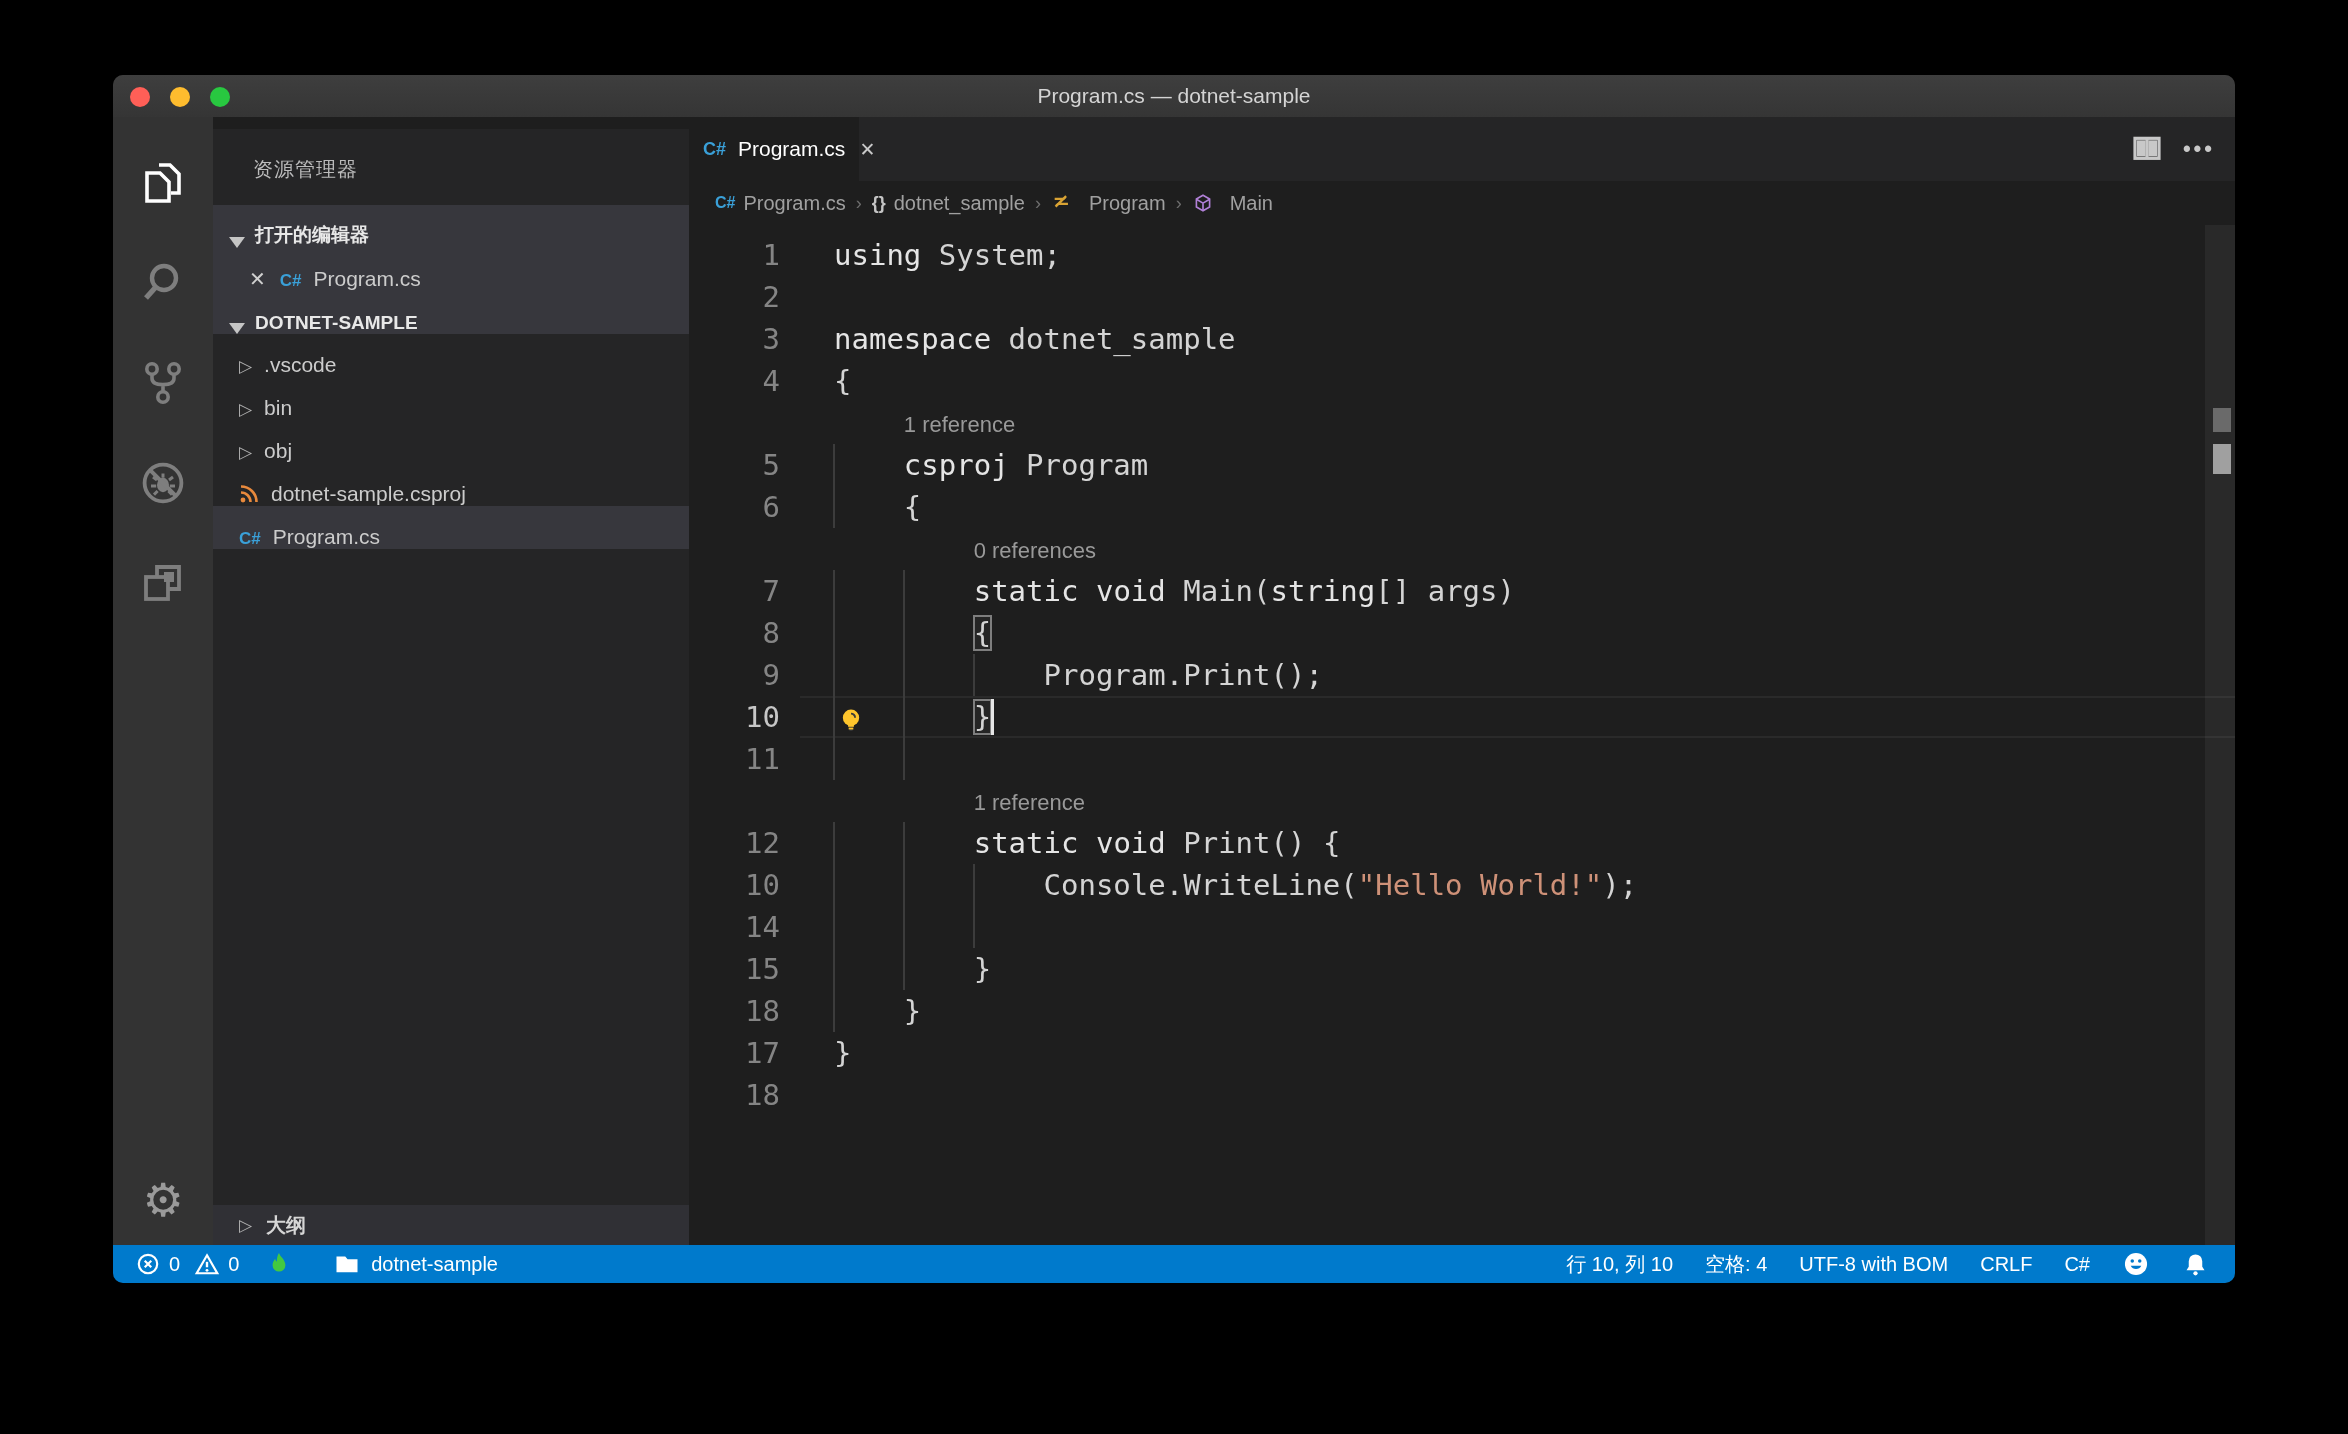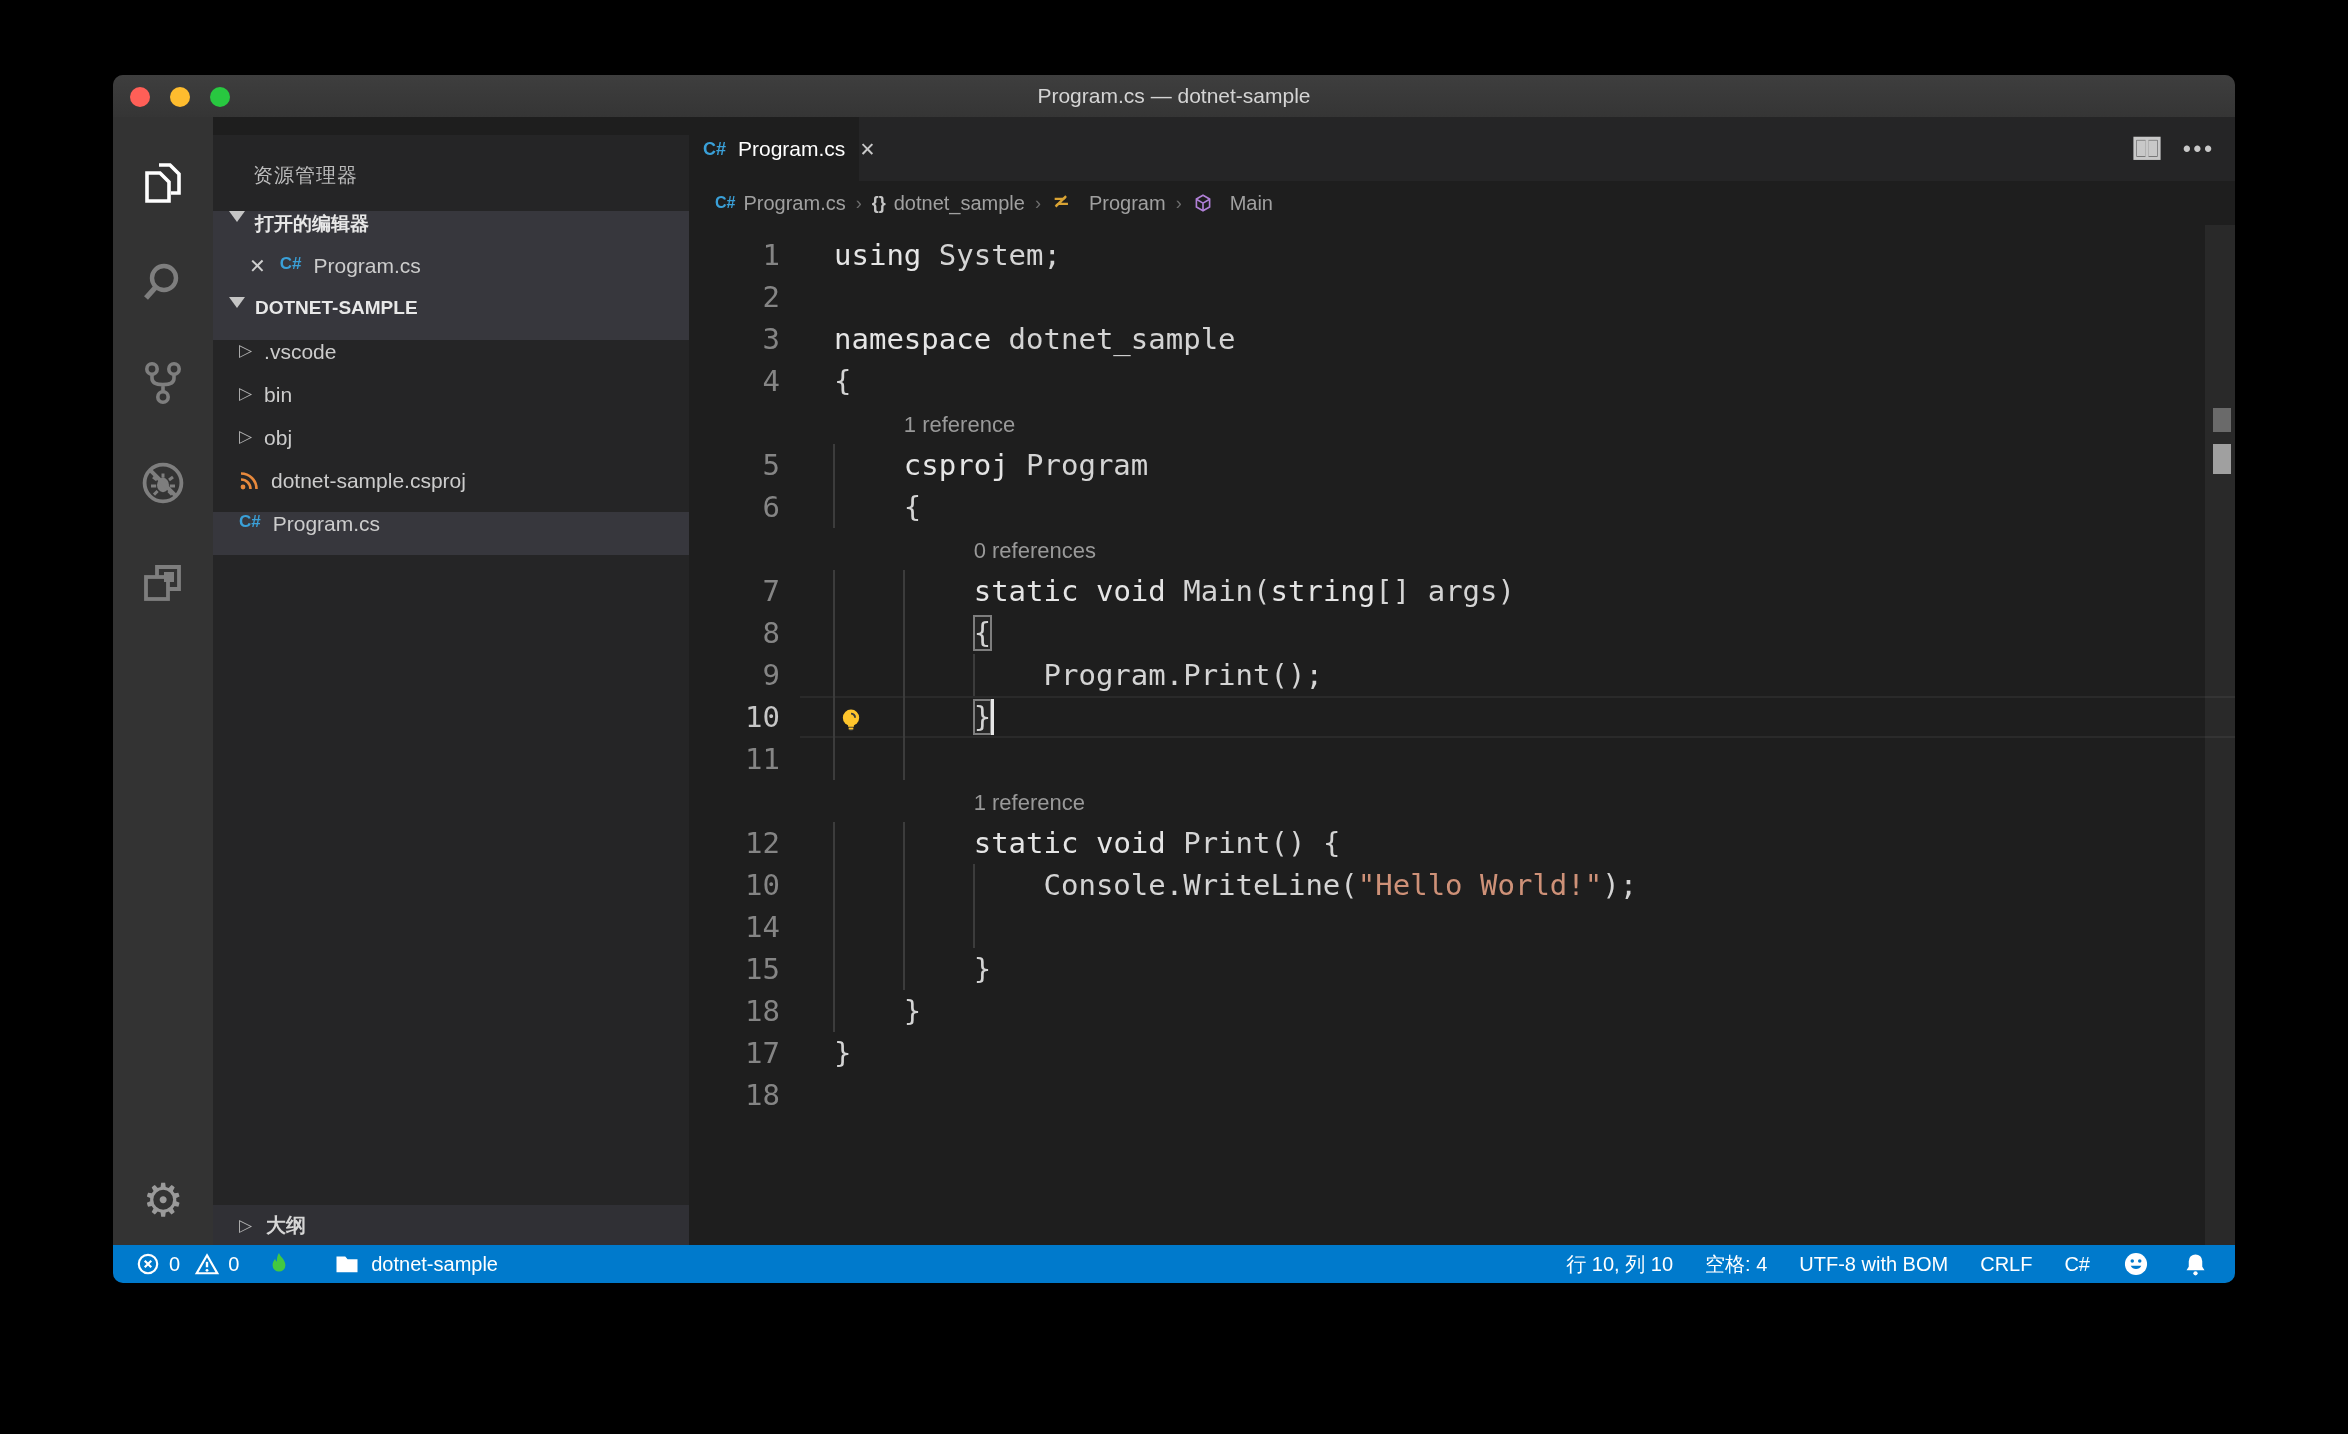--- a/index.html
+++ b/index.html
@@ -24,25 +24,25 @@
   #activitybar { position:absolute; left:0; top:42px; width:100px; bottom:38px;
     background:#333333; }
   .act-item { position:absolute; left:0; width:100px; height:88px;
     display:flex; align-items:center; justify-content:center; color:#7e7e7e; cursor:pointer; }
   .act-item.active { color:#ffffff; }
   .act-item svg { width:48px; height:48px; }
   #act-settings { position:absolute; left:0; bottom:10px; width:100px; height:70px;
     display:flex; align-items:center; justify-content:center; color:#9a9a9a; font-size:46px; }
 
   
-  #sidebar { position:absolute; left:100px; top:60px; width:476px; bottom:38px;
+  #sidebar { position:absolute; left:100px; top:54px; width:476px; bottom:38px;
     background:#252526; }
   #sidebar-title { height:76px; line-height:80px; padding-left:40px;
     color:#bbbbbb; font-size:20px; letter-spacing:1px; }
-  .sb-row { position:relative; height:43px; display:flex; align-items:flex-start;
+  .sb-row { position:relative; height:43px; display:flex; align-items:flex-end;
     color:#cccccc; font-size:21px; cursor:pointer; white-space:nowrap; }
   .sb-row.hl { background:#37373d; }
   .sb-row .twist-exp { width:0; height:0; border-left:8px solid transparent;
     border-right:8px solid transparent; border-top:11px solid #c5c5c5;
     margin-left:16px; margin-right:10px; flex:0 0 auto; }
   .sb-row .twist-col { color:#b0b0b0; font-size:17px; margin-left:26px; margin-right:12px; flex:0 0 auto; }
   .sb-row.section span.lbl { font-weight:bold; color:#e8e8e8; font-size:19px; }
   .sb-row .close-x { color:#d0d0d0; font-size:20px; margin-left:36px; margin-right:14px; flex:0 0 auto; }
   .cs-ico { color:#3aa0d8; font-weight:bold; font-size:17px; margin-right:12px; flex:0 0 auto; }
   .sb-row .file-ind { margin-left:26px; }

